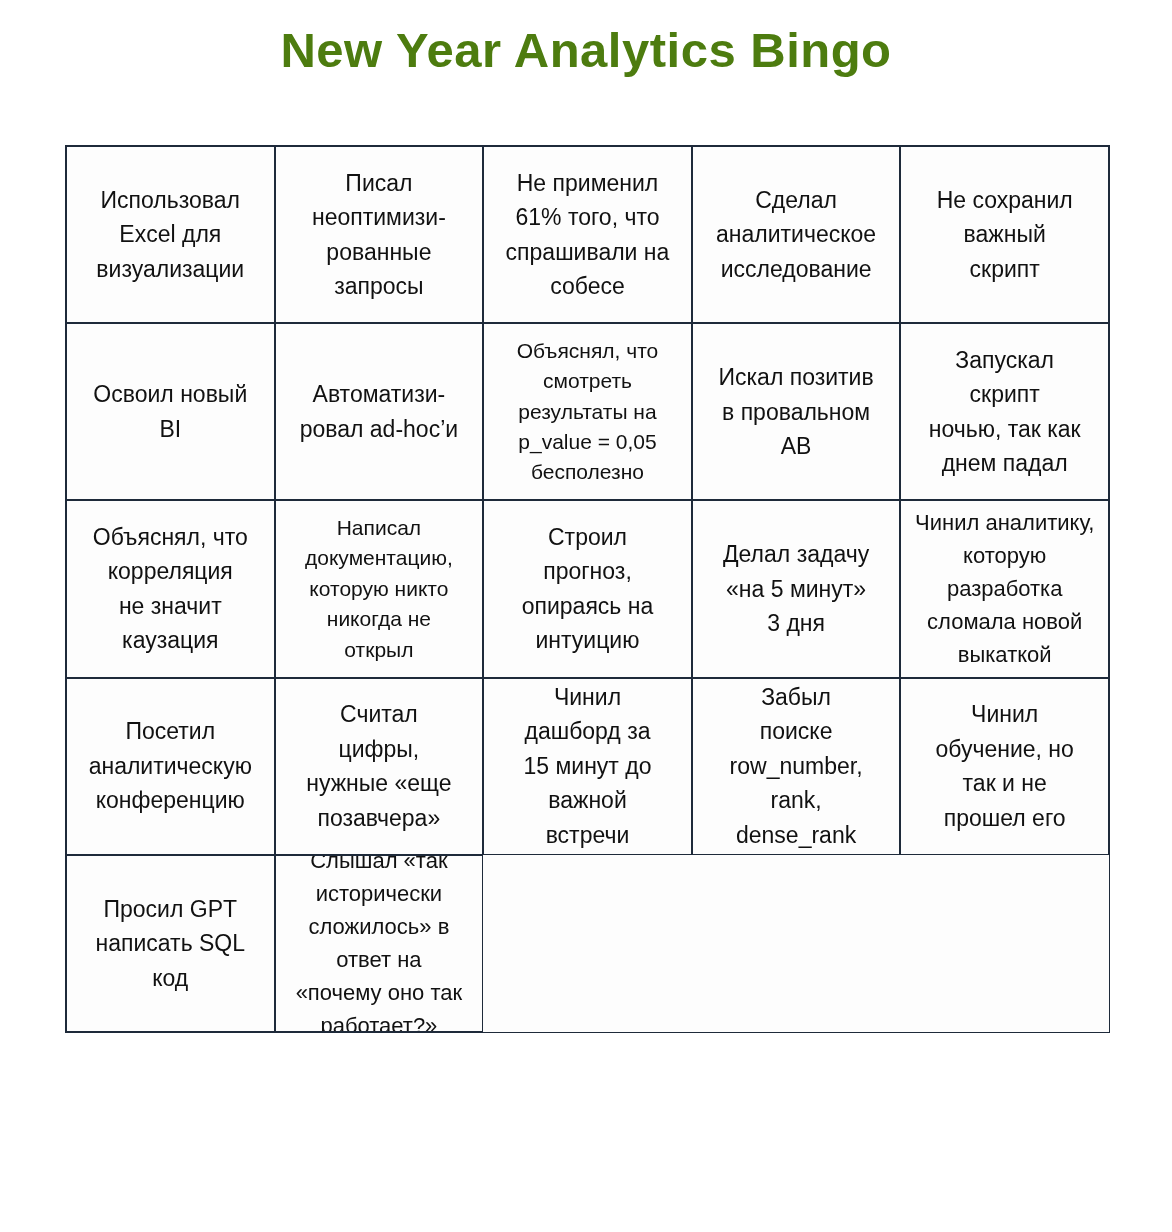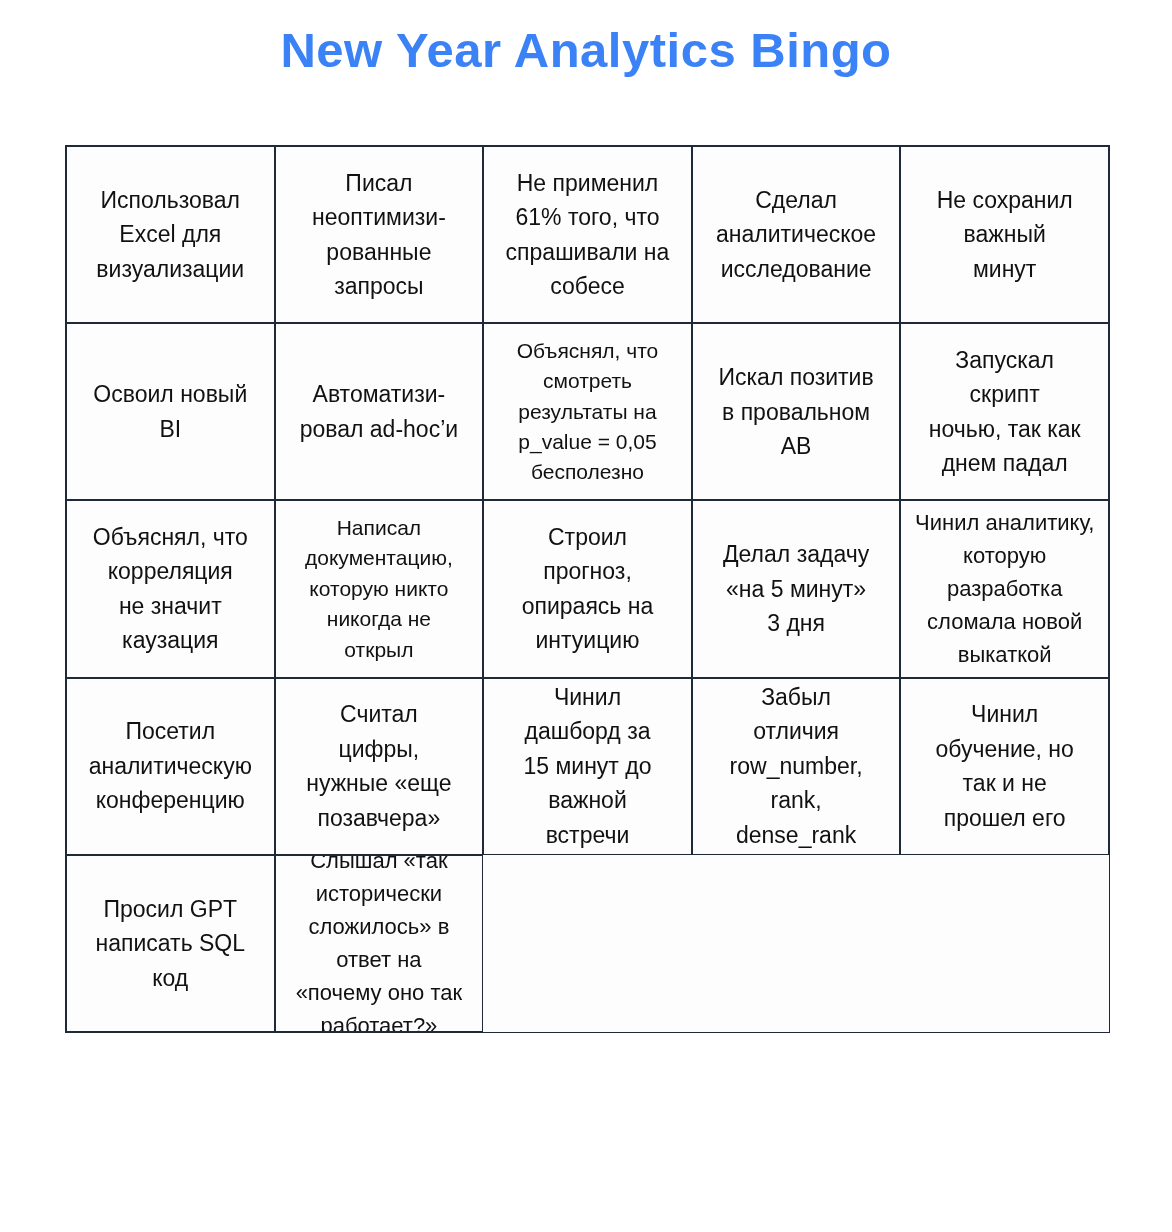--- a/index.html
+++ b/index.html
@@ -25,21 +25,21 @@
   }
   .title {
     position: absolute;
     top: 22px;
     left: 0;
     width: 100%;
     text-align: center;
     font-size: 49px;
     font-weight: 600;
     letter-spacing: 0.5px;
-    color: #3b82f6;
+    color: #4d7c0f;
   }
   .bingo-grid {
     position: absolute;
     left: 65px;
     top: 145px;
     width: 1045px;
     height: 888px;
     display: grid;
     grid-template-columns: repeat(5, 1fr);
     grid-template-rows: repeat(5, 1fr);
@@ -80,21 +80,21 @@
     <div class="cell">Не применил
 61% того, что
 спрашивали на
 собесе</div>
     <div class="cell">Сделал
 аналитическое
 исследование</div>
 
     <div class="cell">Не сохранил
 важный
-минут</div>
+скрипт</div>
     <div class="cell">Освоил новый
 BI</div>
     <div class="cell">Автоматизи-
 ровал ad-hoc’и</div>
     <div class="cell fs-21">Объяснял, что
 смотреть
 результаты на
 p_value = 0,05
 бесполезно</div>
 
@@ -134,21 +134,21 @@
 цифры,
 нужные «еще
 позавчера»</div>
     <div class="cell">Чинил
 дашборд за
 15 минут до
 важной
 встречи</div>
 
     <div class="cell">Забыл
-отличия
+поиске
 row_number,
 rank,
 dense_rank</div>
     <div class="cell">Чинил
 обучение, но
 так и не
 прошел его</div>
     <div class="cell">Просил GPT
 написать SQL
 код</div>

